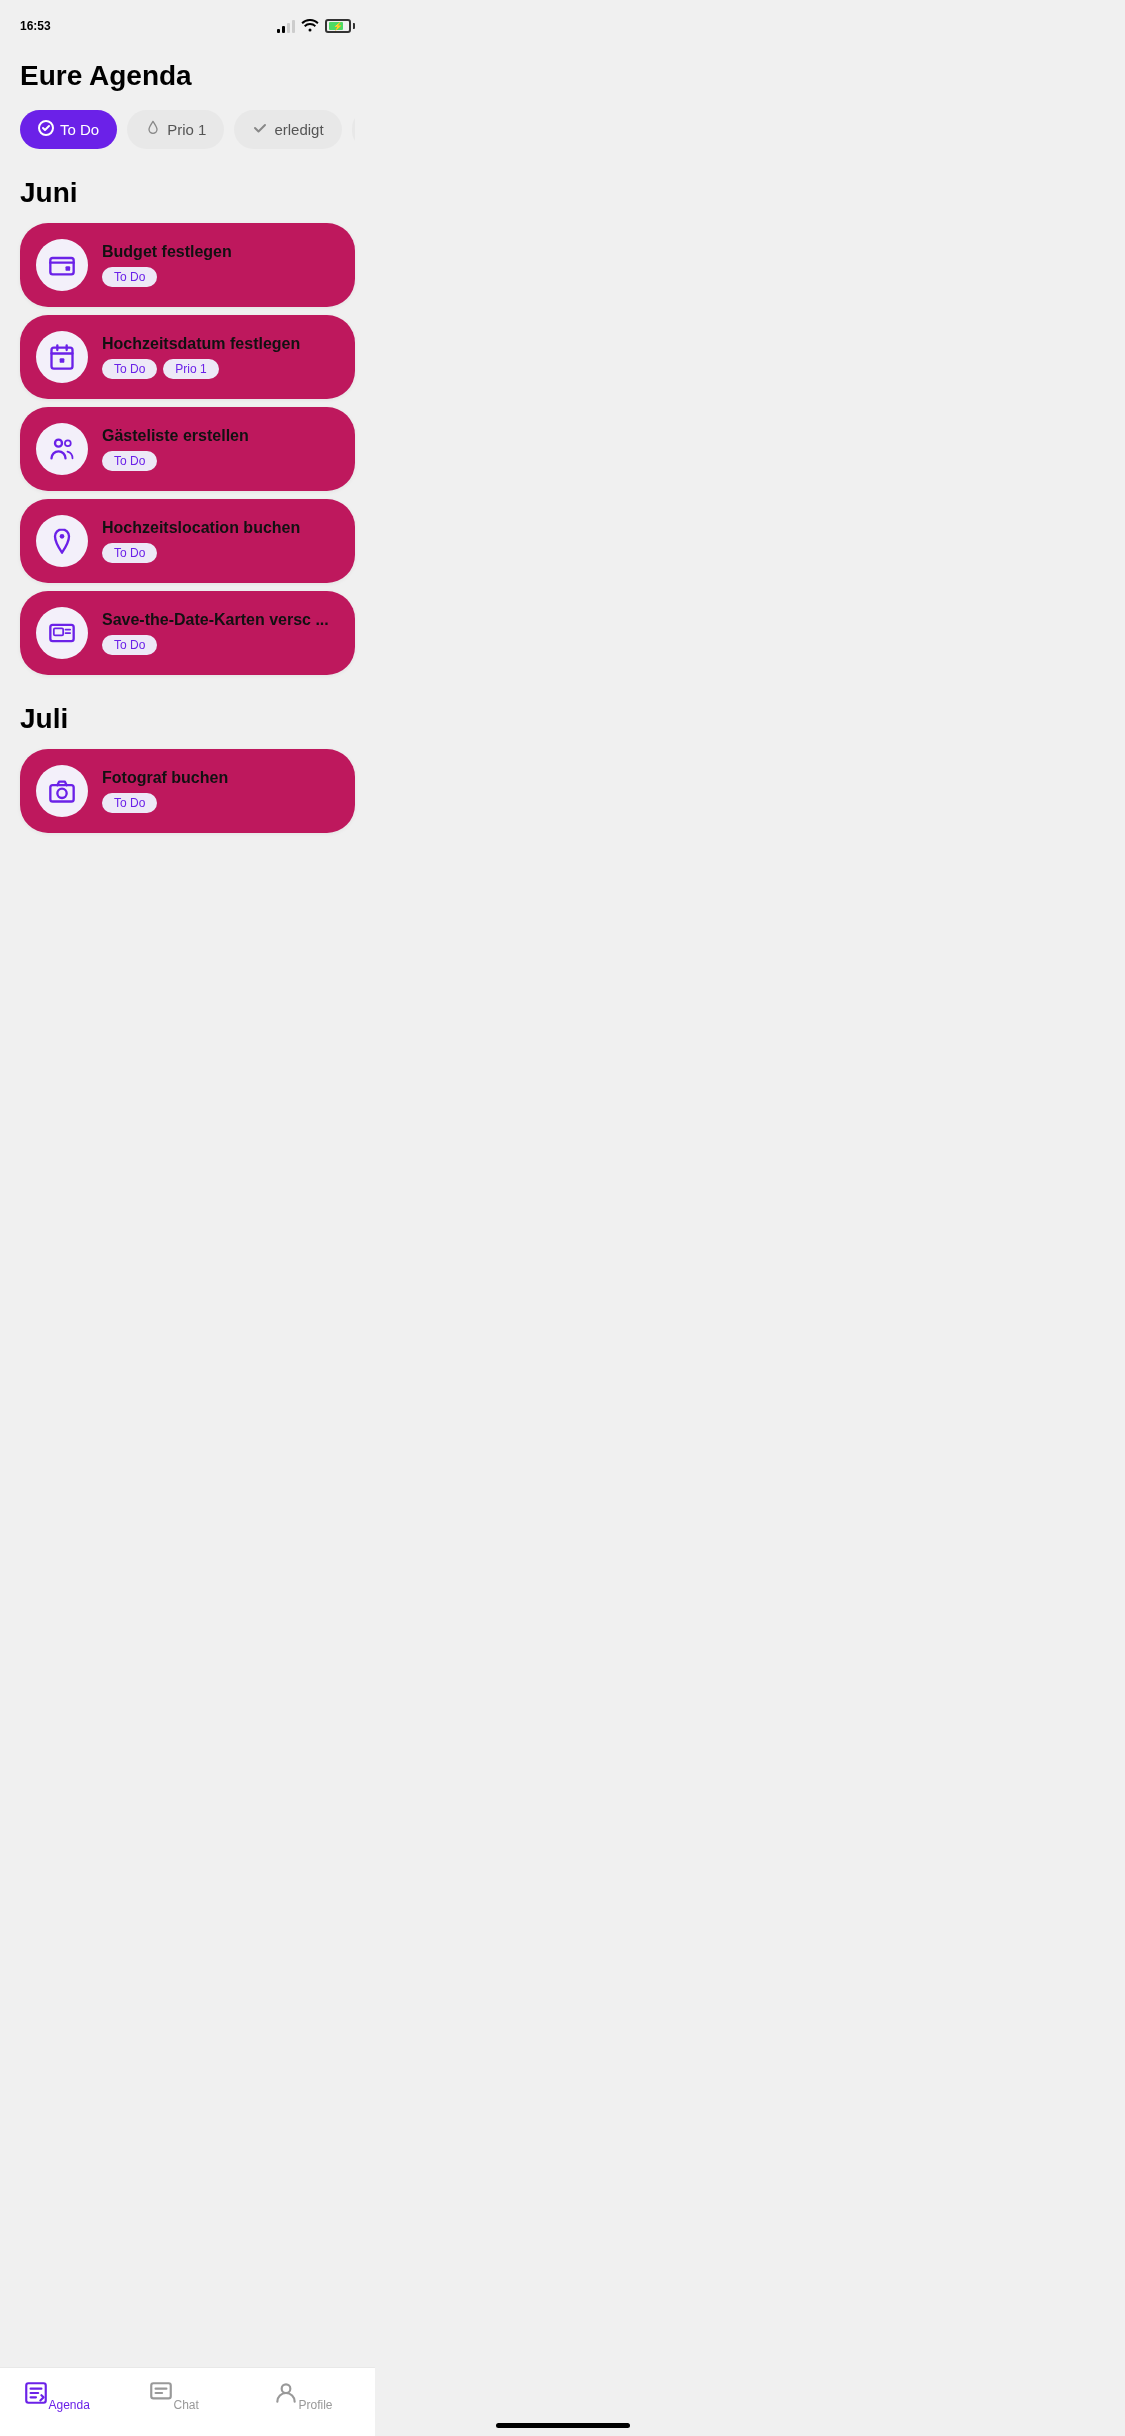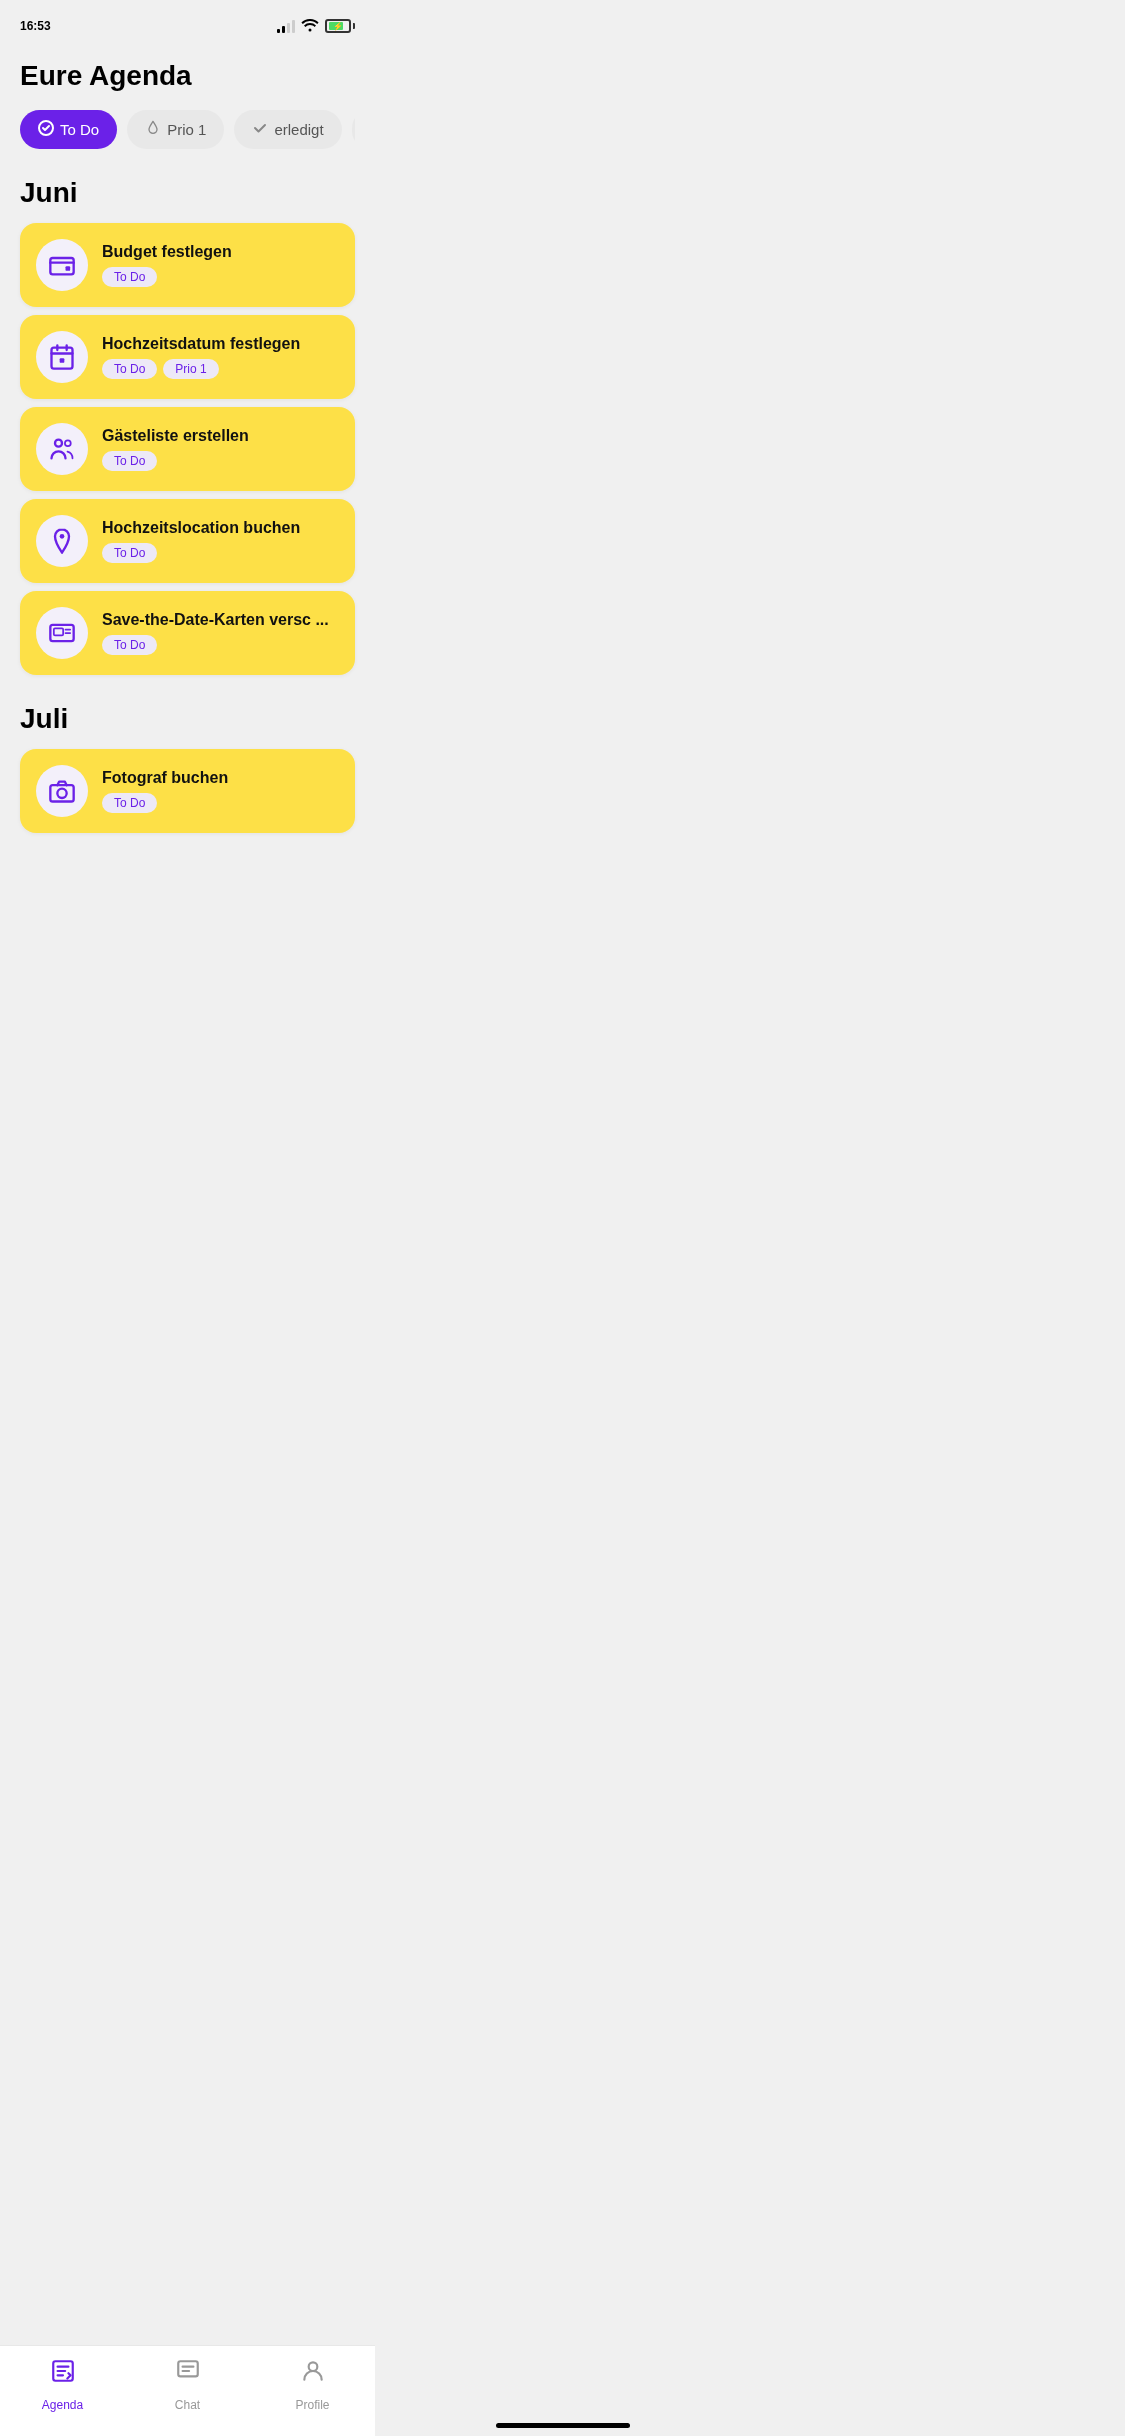--- a/index.html
+++ b/index.html
@@ -149,22 +149,22 @@
 
     
     .task-list {
       display: flex;
       flex-direction: column;
       gap: 8px;
       margin-bottom: 28px;
     }
 
     .task-card {
-      background: #fde047;
-      border-radius: 16px;
+      background: #be185d;
+      border-radius: 28px;
       padding: 16px;
       display: flex;
       align-items: center;
       gap: 14px;
       box-shadow: 0 1px 4px rgba(0,0,0,0.06);
     }
 
     .task-icon-wrap {
       width: 52px;
       height: 52px;
@@ -229,23 +229,23 @@
       background: #fff;
       border-top: 1px solid #e8e8e8;
       display: flex;
       justify-content: space-around;
       align-items: center;
       padding: 12px 0 24px 0;
     }
 
     .nav-item {
       display: flex;
-      flex-direction: column;
-      align-items: center;
-      gap: 8px;
+      flex-direction: row;
+      align-items: flex-end;
+      gap: 0;
       cursor: pointer;
       min-width: 80px;
     }
 
     .nav-icon {
       font-size: 24px;
     }
 
     .nav-label {
       font-size: 12px;

